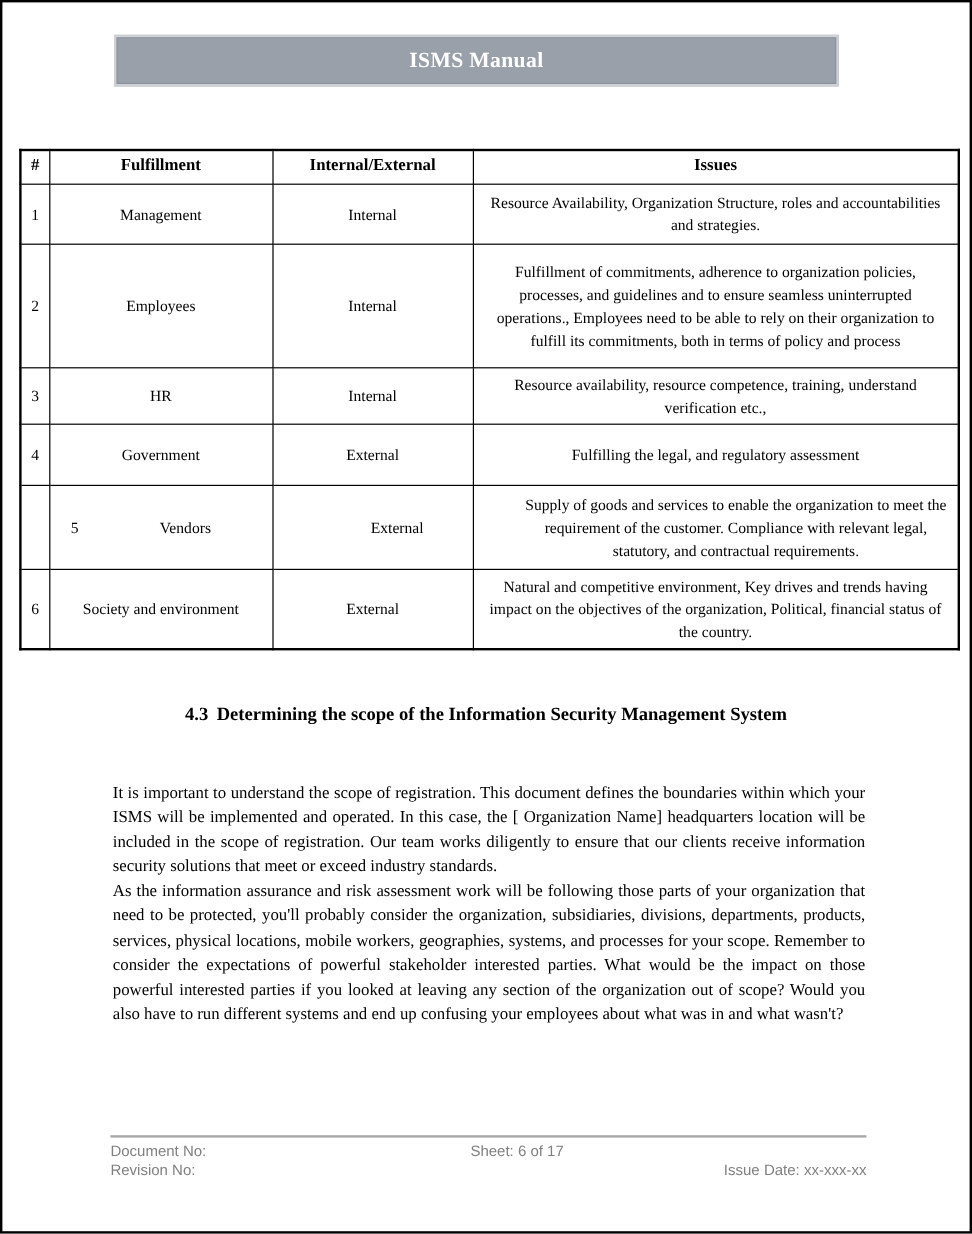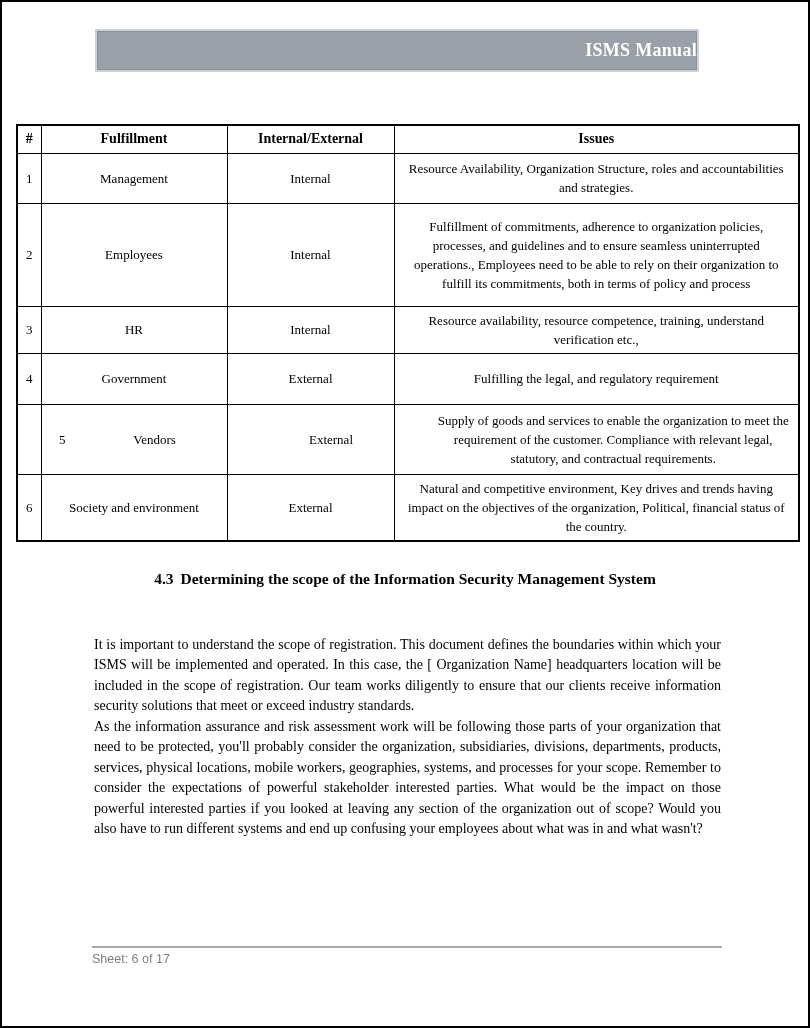--- a/index.html
+++ b/index.html
@@ -11,21 +11,21 @@
     color:#000;
     position:relative;
     overflow:hidden;
   }
   .banner {
     width:604px; height:43px;
     margin:27px 0 0 93px;
     background:#9aa0aa;
     border:2px solid #cdd0d4;
     box-shadow: inset 0 0 0 1px #8b919b;
-    display:flex; align-items:center; justify-content:flex-end;
+    display:flex; align-items:center; justify-content:center;
   }
   .banner-title {
     color:#ffffff; font-weight:bold; font-size:18px;
     letter-spacing:0.3px;
   }
   table.stakeholders {
     border-collapse:collapse;
     margin:52px 0 0 14px;
     width:782px;
     table-layout:fixed;
@@ -50,21 +50,21 @@
     text-align:left;
     padding:4px 7px;
   }
   tr.r1 td { height:50px; }
   tr.r2 td { height:103px; }
   tr.r3 td { height:38px; }
   tr.r4 td { height:51px; }
   tr.r5 td { height:70px;padding-left:41px; }
   tr.r6 td { height:60px; }
   .section-heading {
-    margin-top:25px;
+    margin-top:42px;
     text-align:center;
     font-size:15.5px; font-weight:bold;
     line-height:23px;
   }
   .section-heading .num { margin-right:7px; }
   .para {
     width:627px;
     margin-left:92px;
     text-align:justify;
     font-size:14px;
@@ -123,21 +123,21 @@
     <tr class="r3">
       <td>3</td>
       <td>HR</td>
       <td>Internal</td>
       <td class="issues">Resource availability, resource competence, training, understand verification etc.,</td>
     </tr>
     <tr class="r4">
       <td>4</td>
       <td>Government</td>
       <td>External</td>
-      <td class="issues">Fulfilling the legal, and regulatory requirement</td>
+      <td class="issues">Fulfilling the legal, and regulatory assessment</td>
     </tr>
     <tr class="r5">
       <td>5</td>
       <td>Vendors</td>
       <td>External</td>
       <td class="issues">Supply of goods and services to enable the organization to meet the requirement of the customer. Compliance with relevant legal, statutory, and contractual requirements.</td>
     </tr>
     <tr class="r6">
       <td>6</td>
       <td>Society and environment</td>
@@ -150,15 +150,20 @@
 <div class="section-heading">
   <span class="num">4.3</span><span>Determining the scope of the Information Security Management System</span>
 </div>
 
 <p class="para first">It is important to understand the scope of registration. This document defines the boundaries within which your ISMS will be implemented and operated. In this case, the [ Organization Name] headquarters location will be included in the scope of registration. Our team works diligently to ensure that our clients receive information security solutions that meet or exceed industry standards.</p>
 
 <p class="para second">As the information assurance and risk assessment work will be following those parts of your organization that need to be protected, you'll probably consider the organization, subsidiaries, divisions, departments, products, services, physical locations, mobile workers, geographies, systems, and processes for your scope. Remember to consider the expectations of powerful stakeholder interested parties. What would be the impact on those powerful interested parties if you looked at leaving any section of the organization out of scope? Would you also have to run different systems and end up confusing your employees about what was in and what wasn't?</p>
 
 <div class="footer">
   <div class="footer-row1">
+    <span class="doc-no">Document No:</span>
     <span>Sheet: 6 of 17</span>
+  </div>
+  <div class="footer-row2">
+    <span>Revision No:</span>
+    <span>Issue Date: xx-xxx-xx</span>
   </div>
 </div>
 
 </body></html>

